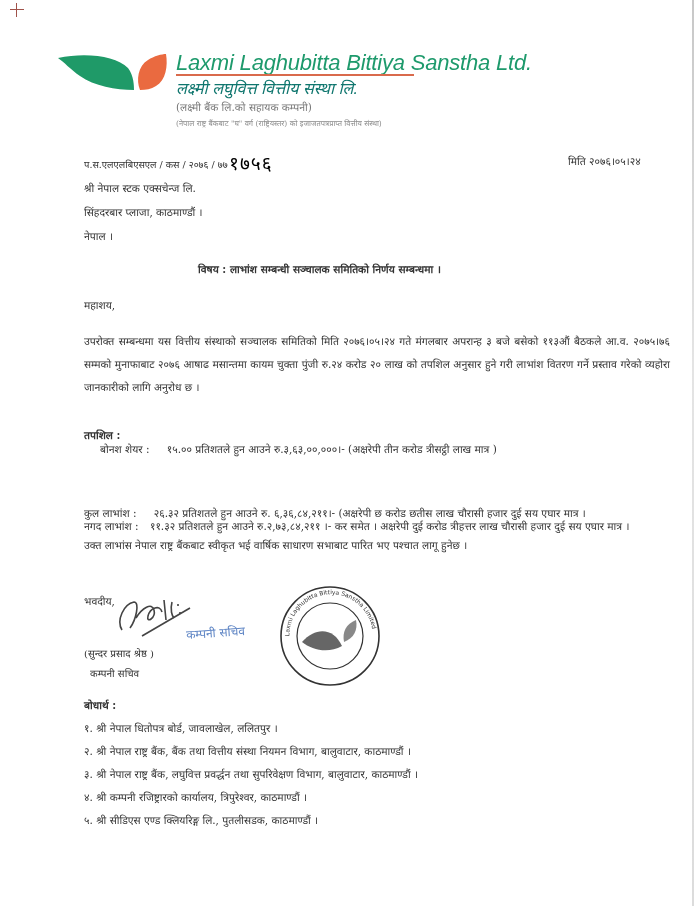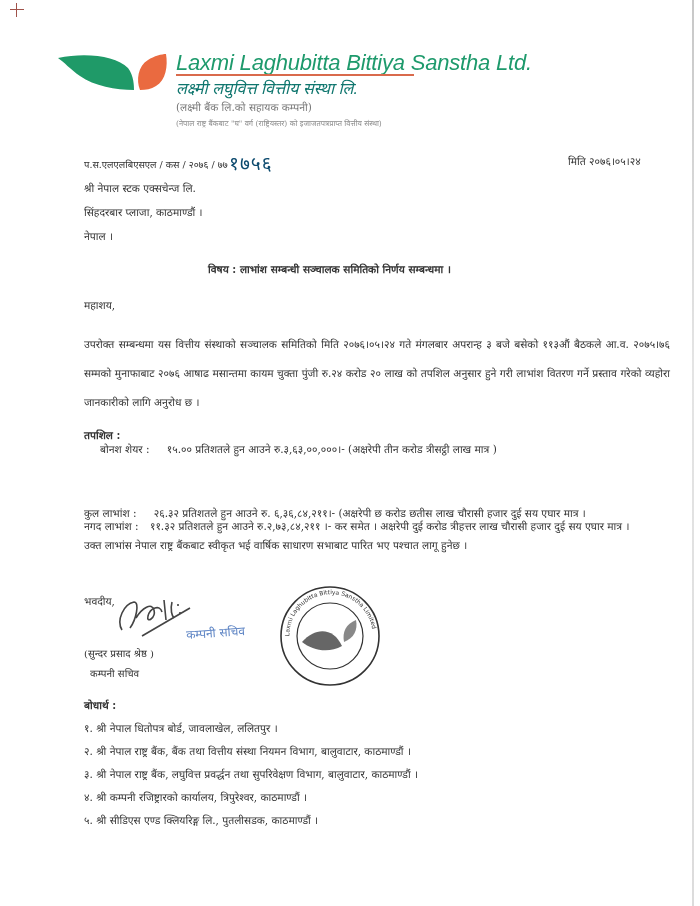--- a/index.html
+++ b/index.html
@@ -31,23 +31,23 @@
     font-family: Liberation Sans, sans-serif; font-style: italic;
     font-size: 16px; color: #0f766e; white-space: nowrap;
   }
   .brand-sub1 { position: absolute; left: 176px; top: 100px; font-size: 10.5px; color: #777; white-space: nowrap; }
   .brand-sub2 { position: absolute; left: 176px; top: 118px; font-size: 7.5px; color: #8a8a8a; white-space: nowrap; }
 
   .t { position: absolute; font-size: 10.5px; white-space: nowrap; color: #333; }
   .bold { font-weight: bold; }
   .handnum {
     position: absolute; left: 229px; top: 150px;
-    font-family: "DejaVu Sans", sans-serif; font-size: 19px; color: #0c4a6e; letter-spacing: 1px;
+    font-family: "DejaVu Sans", sans-serif; font-size: 19px; color: #000000; letter-spacing: 1px;
   }
-  .para { position: absolute; left: 84px; width: 586px; font-size: 10.5px; line-height: 29px; color: #333; text-align: justify; }
+  .para { position: absolute; left: 84px; width: 586px; font-size: 10.5px; line-height: 23px; color: #333; text-align: justify; }
 
   .sig-svg { position: absolute; left: 112px; top: 590px; }
   .blue-stamp {
     position: absolute; left: 186px; top: 624px;
     font-size: 12px; color: #5d84c4; transform: rotate(-4deg); white-space: nowrap;
   }
   .seal { position: absolute; left: 276px; top: 584px; width: 108px; height: 104px; }
 </style>
 </head>
 <body>
@@ -66,21 +66,21 @@
 <div class="brand-sub2">(नेपाल राष्ट्र बैंकबाट "घ" वर्ग (राष्ट्रियस्तर) को इजाजतपत्रप्राप्त वित्तीय संस्था)</div>
 
 <div class="t" style="left:84px; top:158px; font-size:9.5px;text-align:center;">प.स.एलएलबिएसएल / कस / २०७६ / ७७</div>
 <div class="handnum">१७५६</div>
 <div class="t" style="left:568px; top:154px;">मिति २०७६।०५।२४</div>
 
 <div class="t" style="left:84px; top:181px;">श्री नेपाल स्टक एक्सचेन्ज लि.</div>
 <div class="t" style="left:84px; top:205px;">सिंहदरबार प्लाजा, काठमाण्डौं ।</div>
 <div class="t" style="left:84px; top:229px;">नेपाल ।</div>
 
-<div class="t bold" style="left:208px; top:262px;">विषय : लाभांश सम्बन्धी सञ्चालक समितिको निर्णय सम्बन्धमा ।</div>
+<div class="t bold" style="left:198px; top:262px;">विषय : लाभांश सम्बन्धी सञ्चालक समितिको निर्णय सम्बन्धमा ।</div>
 
 <div class="t" style="left:84px; top:298px;">महाशय,</div>
 
 <div class="para" style="top:330px;">उपरोक्त सम्बन्धमा यस वित्तीय संस्थाको सञ्चालक समितिको मिति २०७६।०५।२४ गते मंगलबार अपरान्ह ३ बजे बसेको ११३औं बैठकले आ.व. २०७५।७६ सम्मको मुनाफाबाट २०७६ आषाढ मसान्तमा कायम चुक्ता पुंजी रु.२४ करोड २० लाख को तपशिल अनुसार हुने गरी लाभांश वितरण गर्ने प्रस्ताव गरेको व्यहोरा जानकारीको लागि अनुरोध छ ।</div>
 
 <div class="t bold" style="left:84px; top:428px;">तपशिल :</div>
 
 <div class="t" style="left:100px; top:442px;">
   <span>बोनश शेयर :</span>
   <span style="margin-left:14px;">१५.०० प्रतिशतले हुन आउने रु.३,६३,००,०००।- (अक्षरेपी तीन करोड त्रीसट्ठी लाख मात्र )</span>

